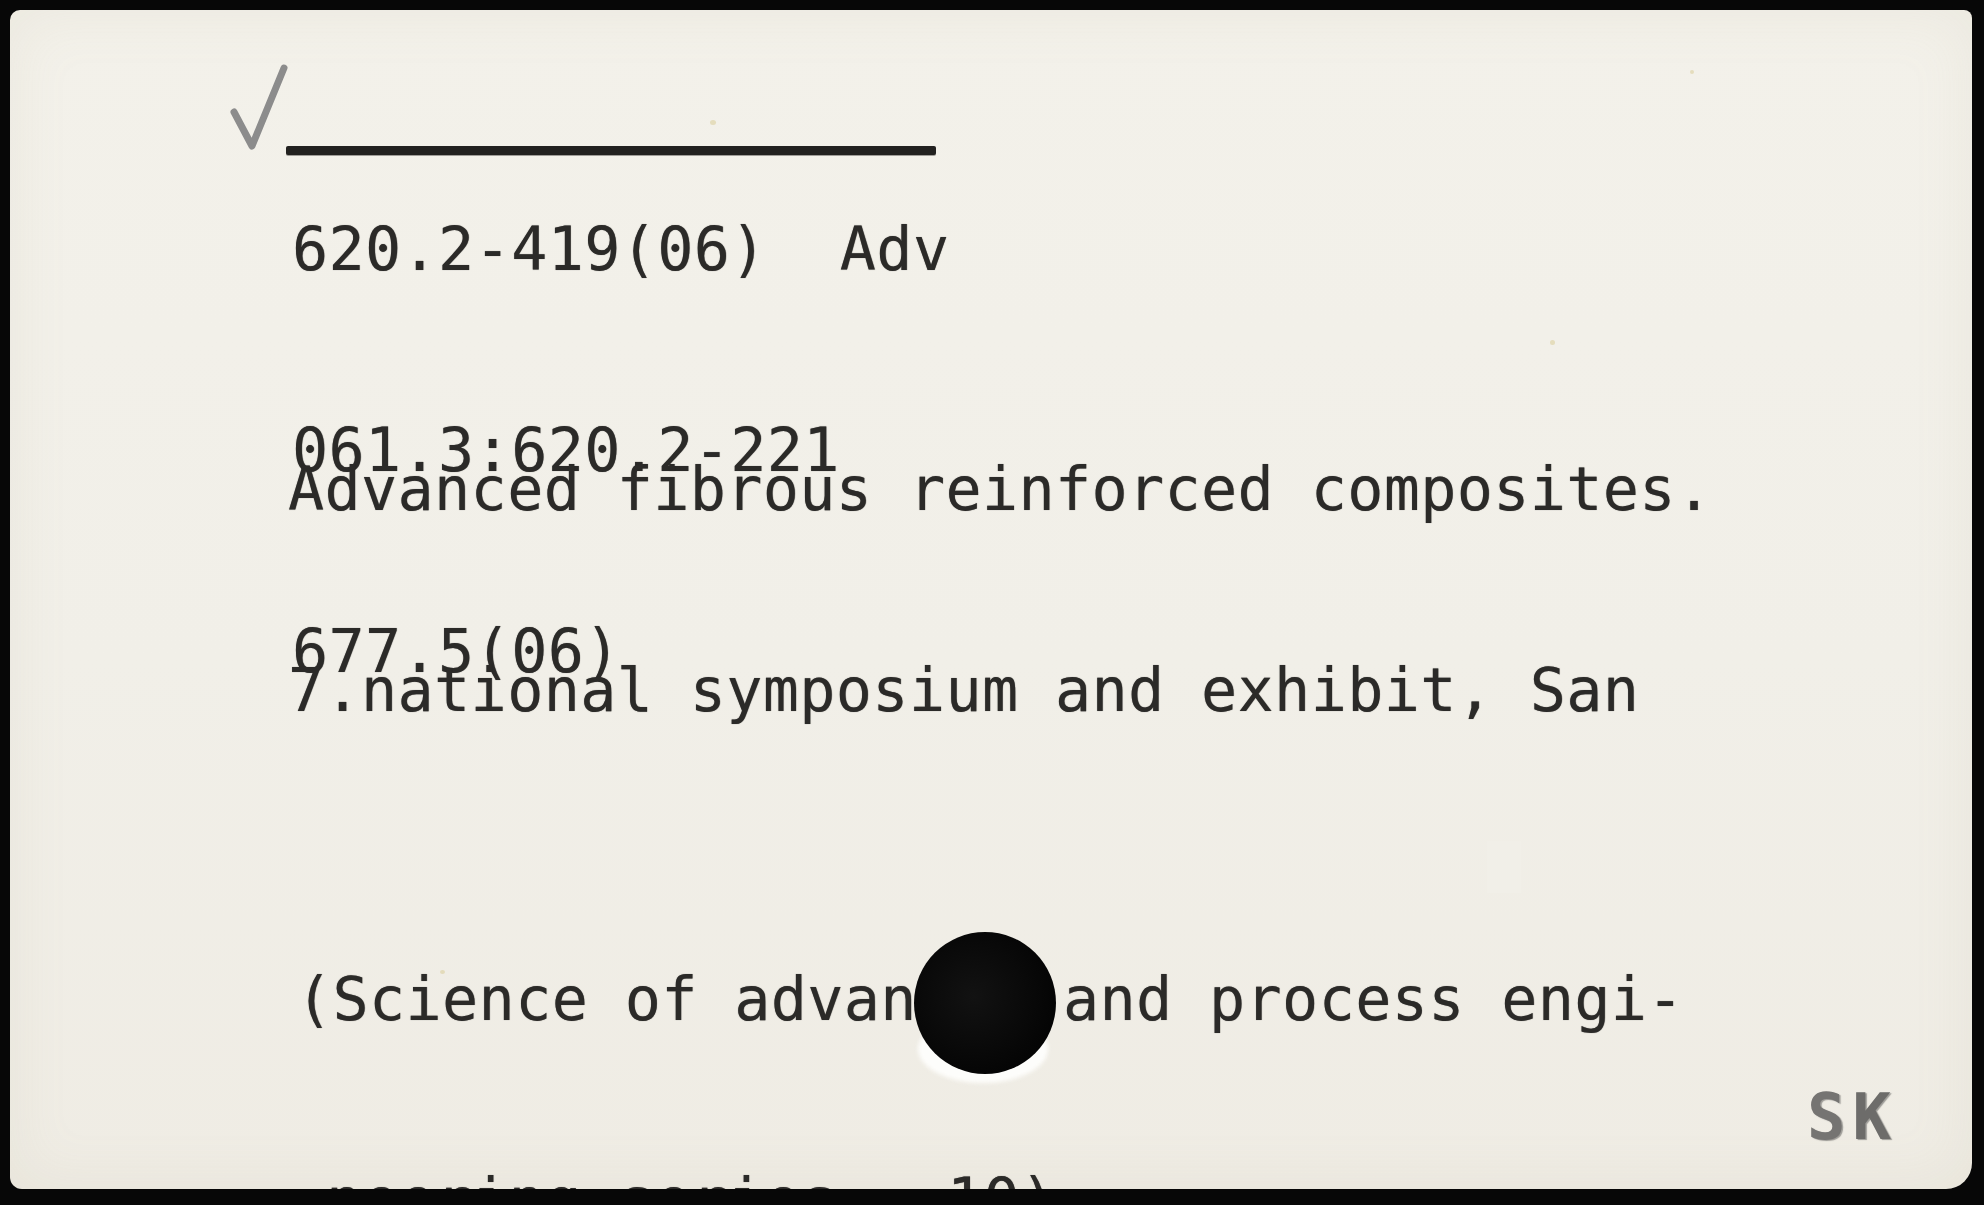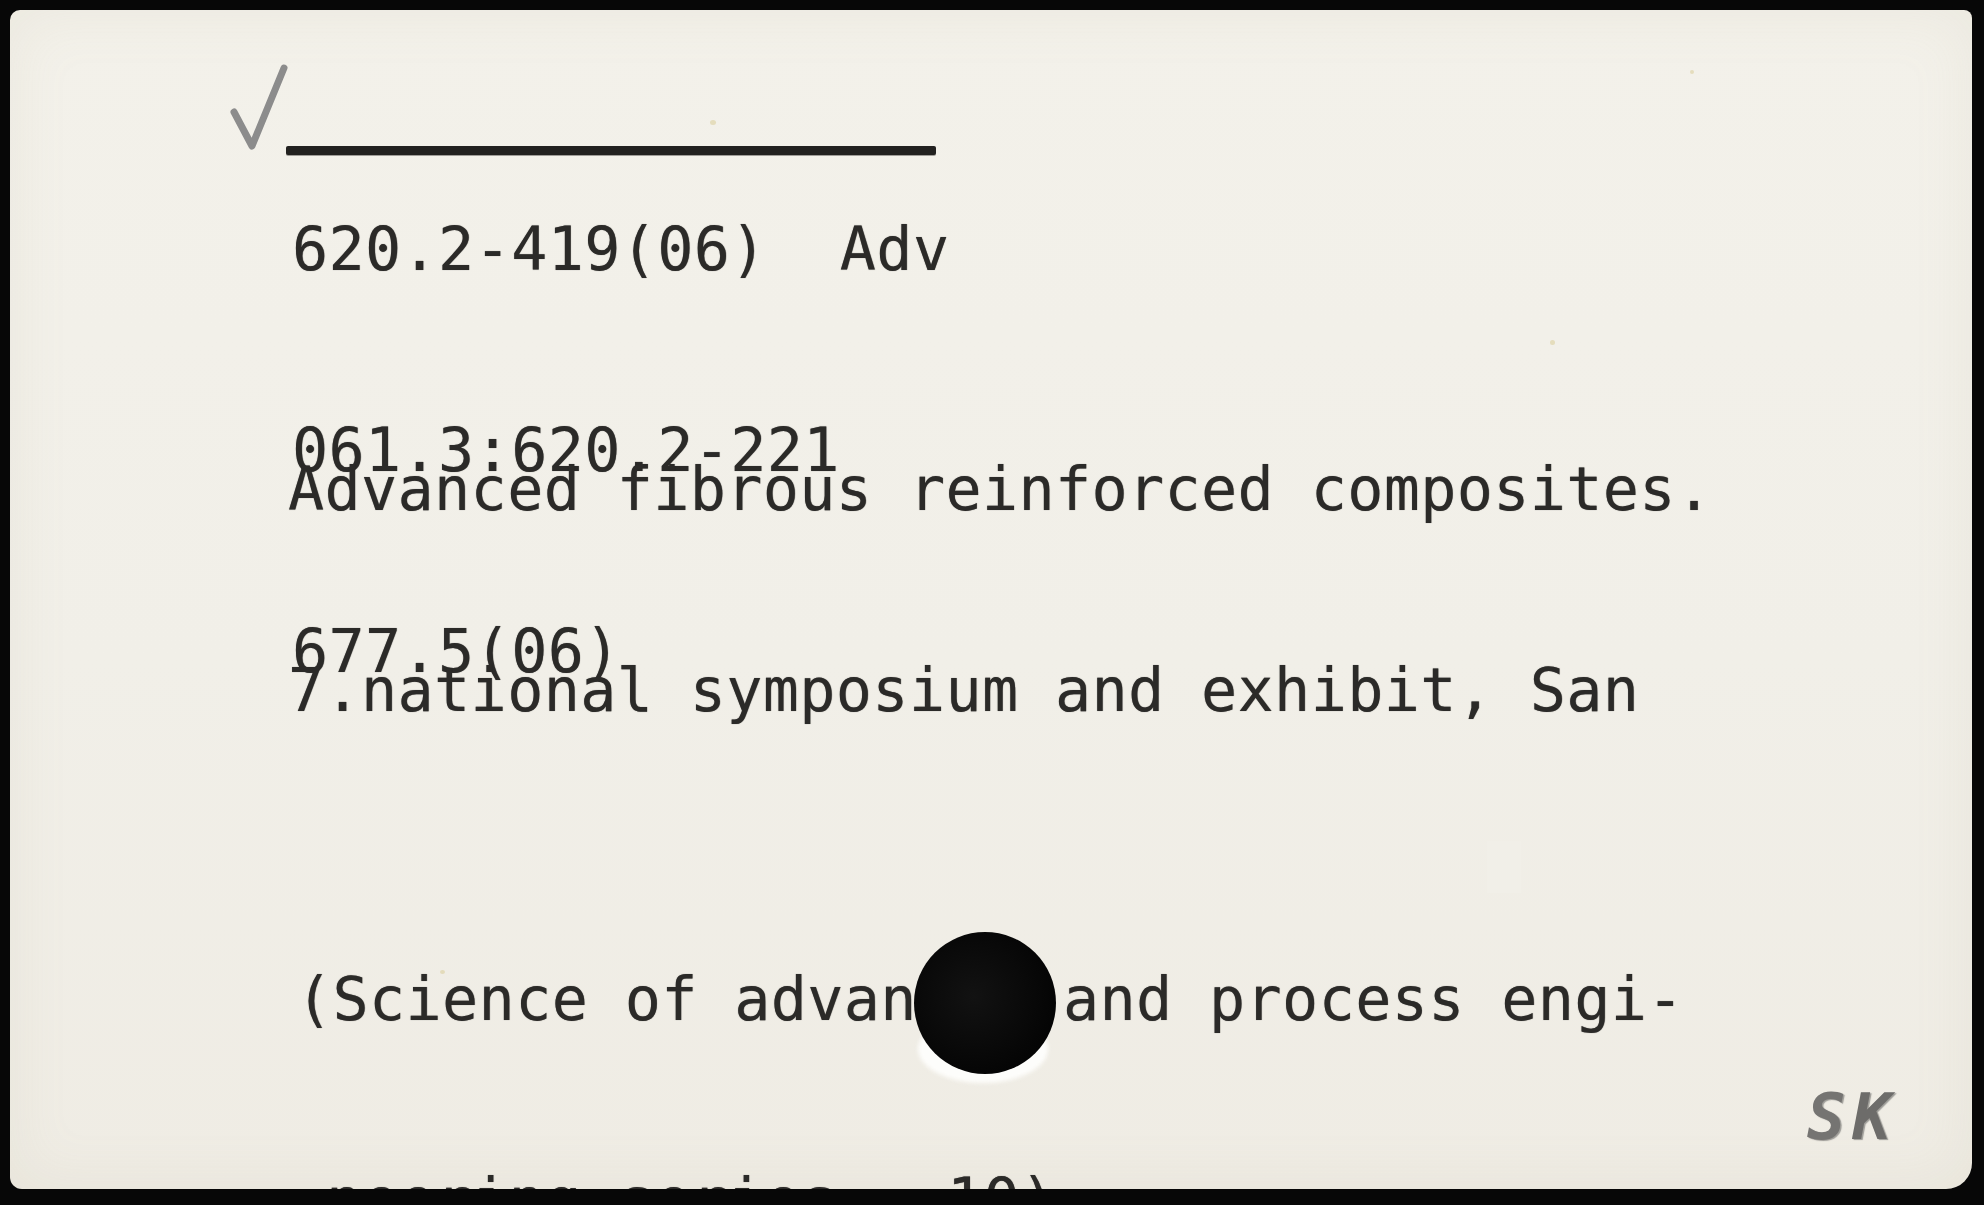--- a/index.html
+++ b/index.html
@@ -60,21 +60,20 @@
     background: radial-gradient(circle at 42% 45%, #121212 0%, #050505 70%, #000 100%);
     border-radius: 50%;
   }
 
   .stamp {
     position: absolute; left: 1797px; top: 1075px;
     font-size: 64px; line-height: 64px; font-weight: bold;
     letter-spacing: 7px; color: #6d6c6a;
     text-shadow: 1.5px 1px 1px rgba(90,89,87,0.55);
     white-space: pre;
-    font-style: italic;
   }
   .stamp::first-letter { color: #757472; }
 
   .speck { position: absolute; border-radius: 50%; background: #d8c98f; opacity: .5; }
 </style>
 </head>
 <body>
 
 <div class="stage">
 

